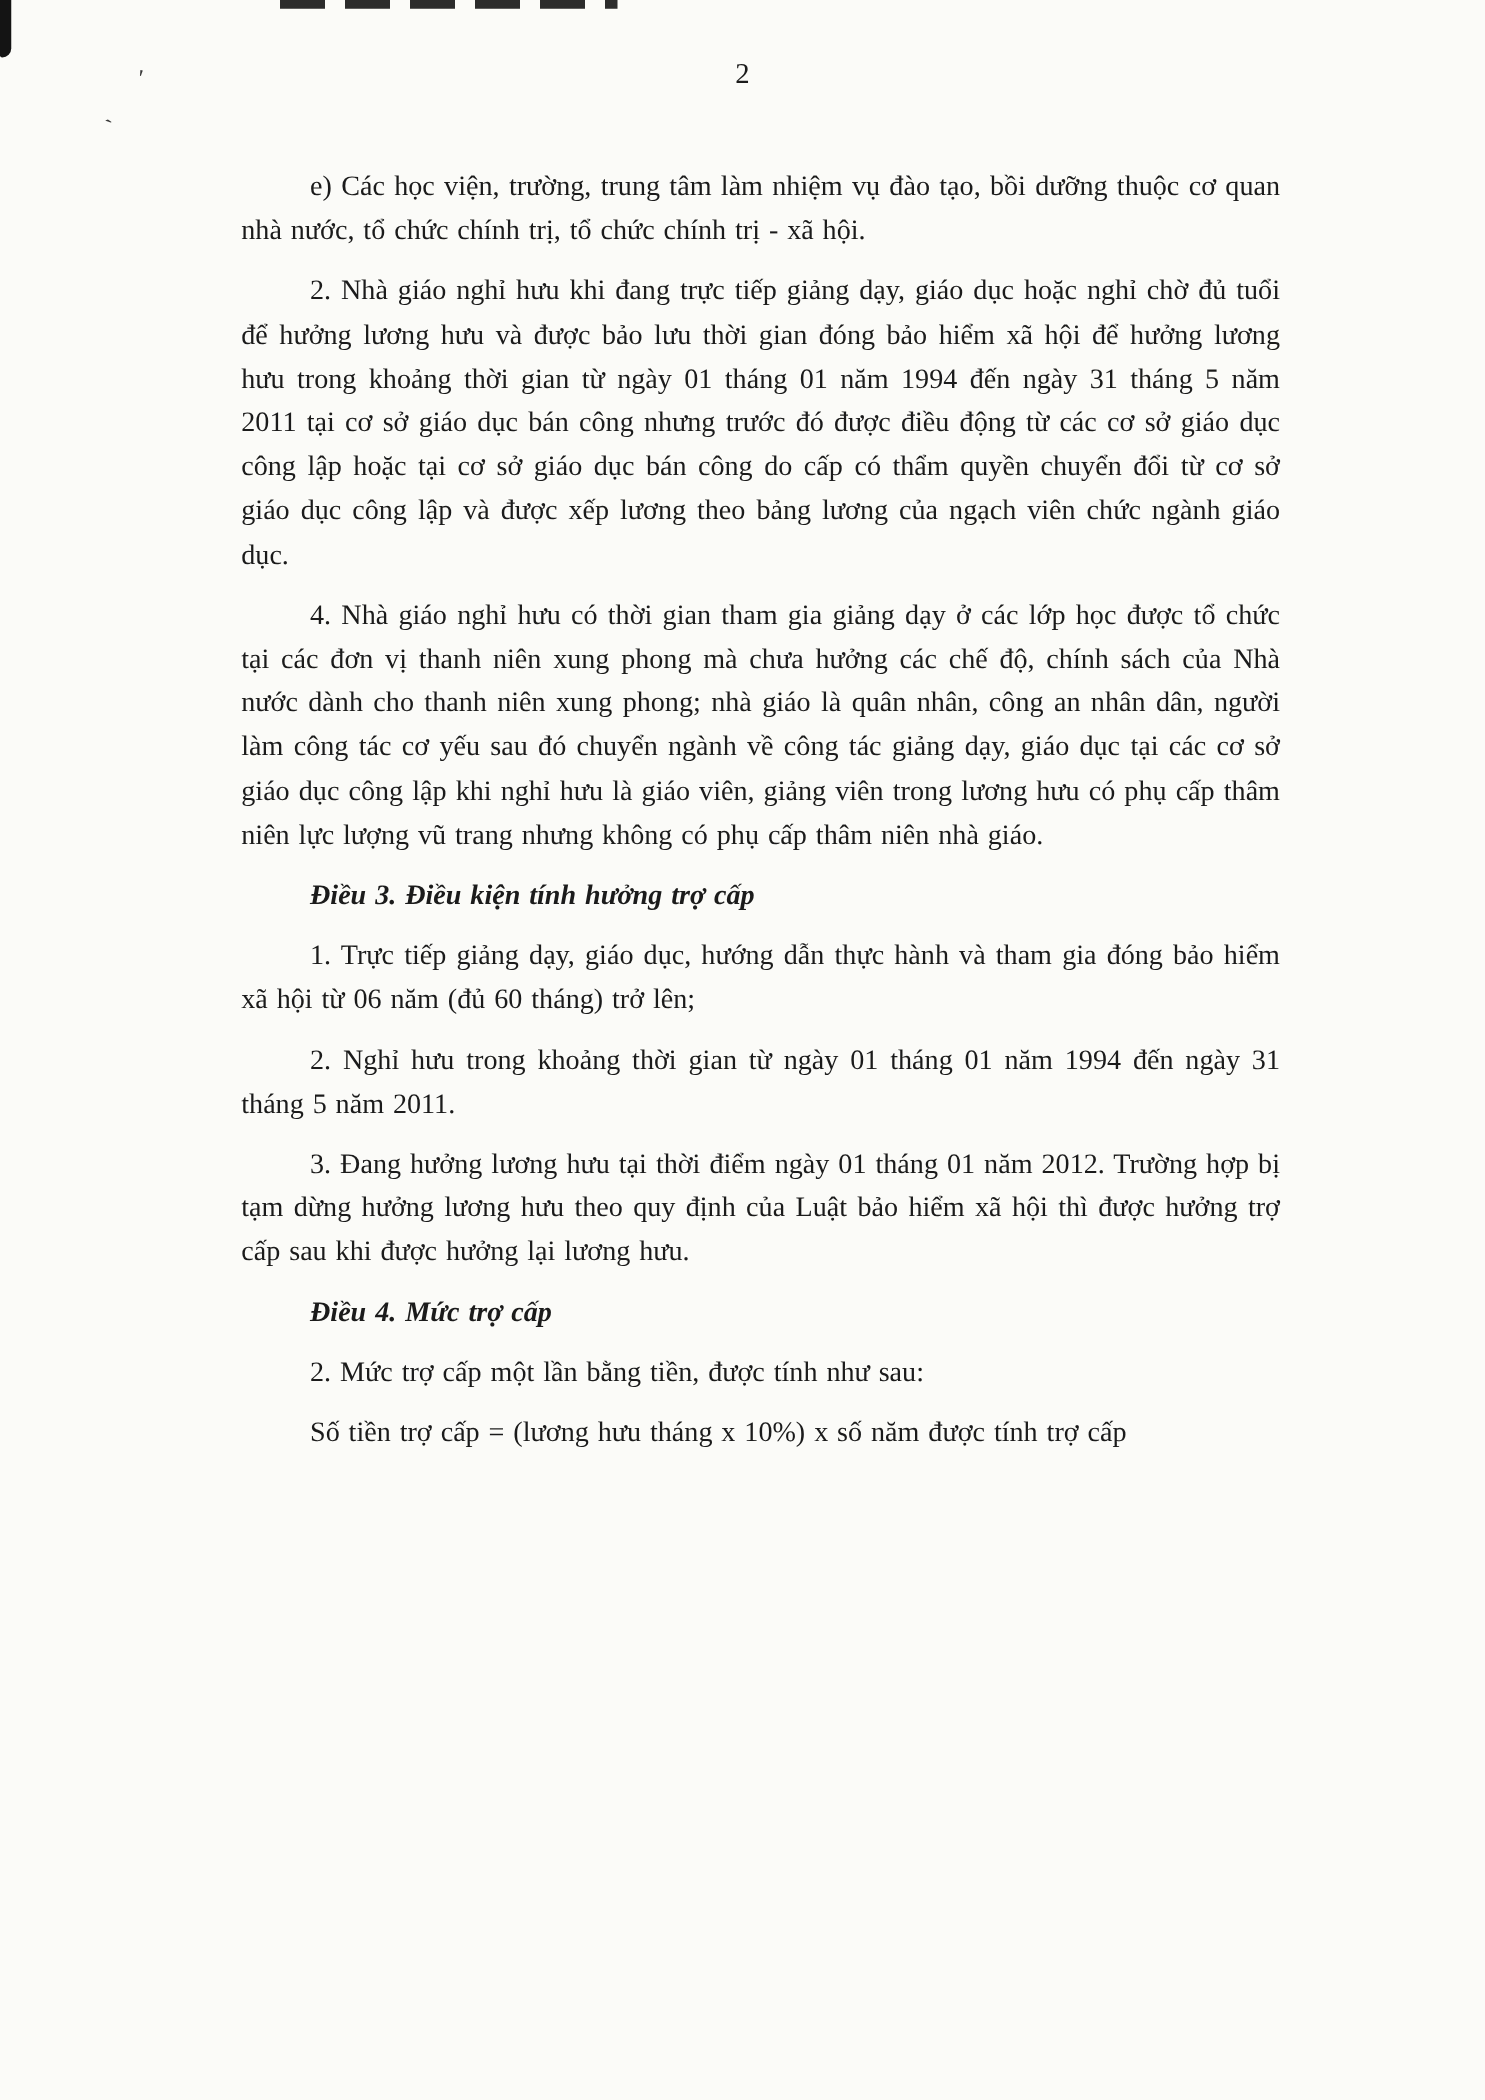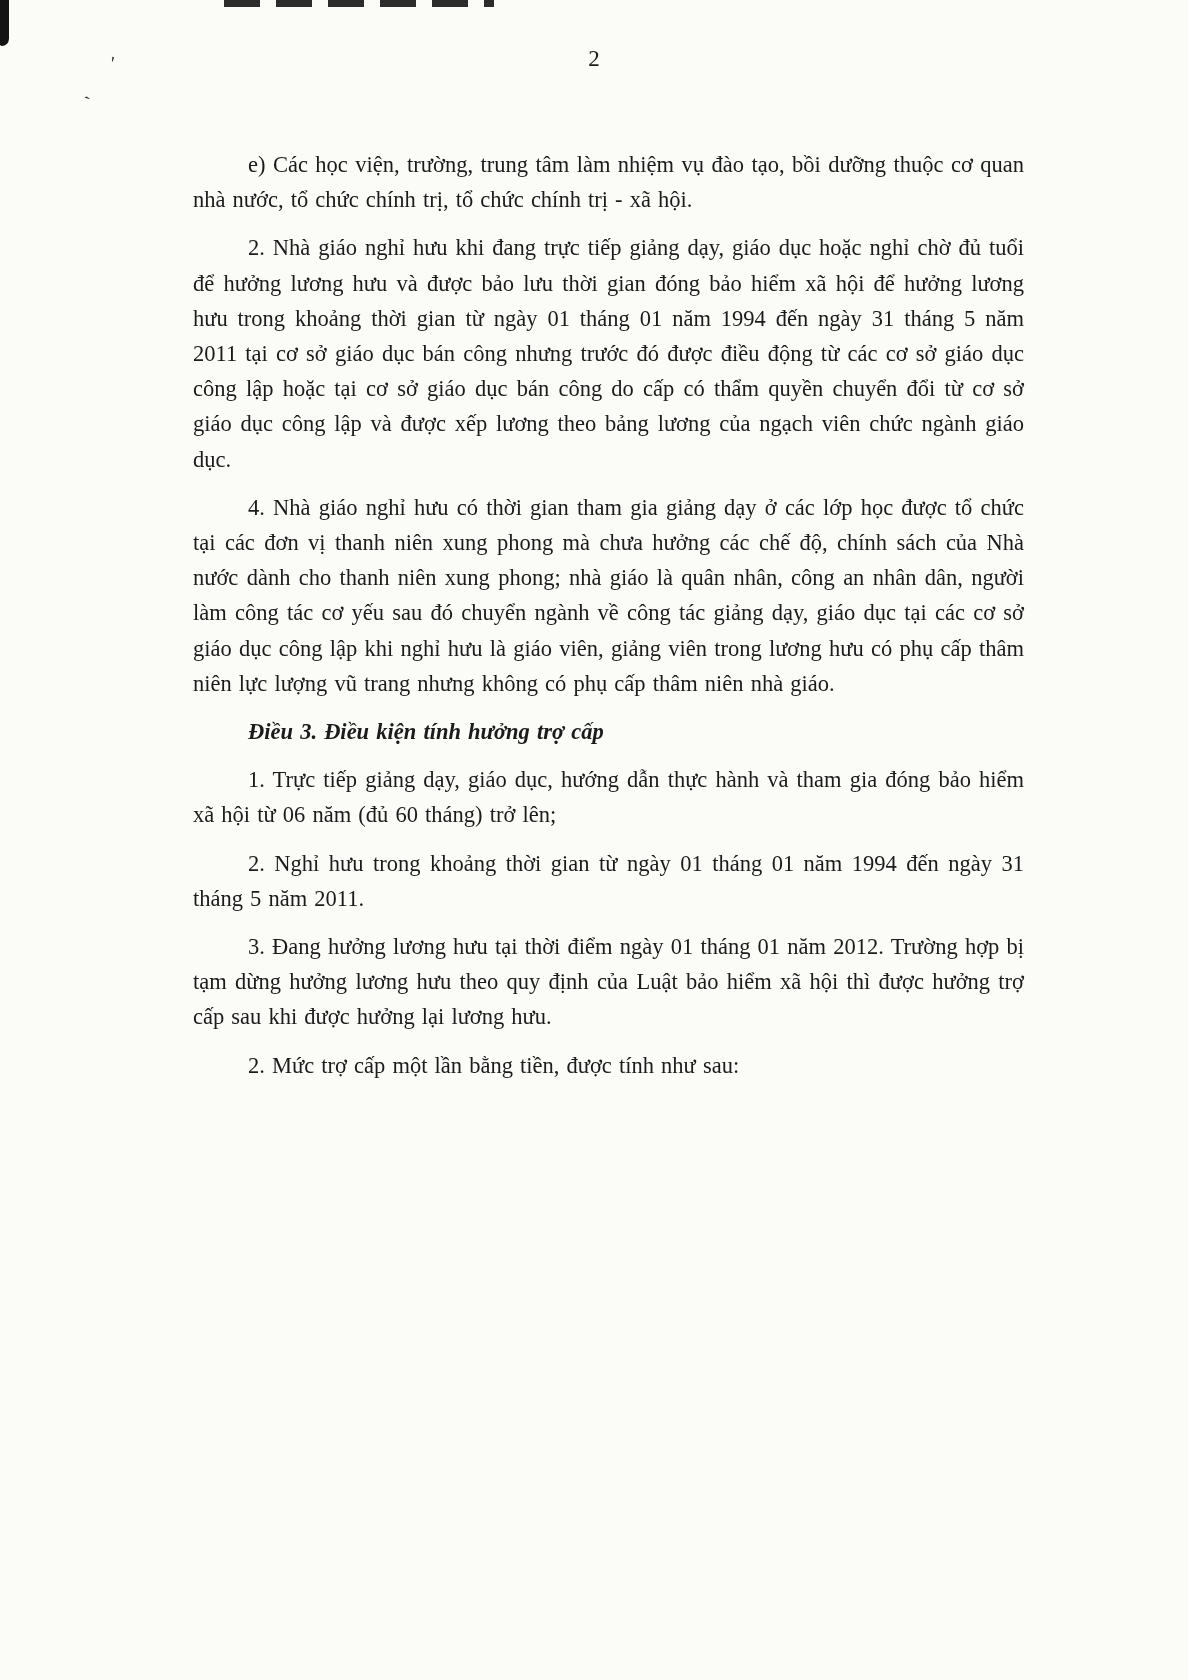--- a/index.html
+++ b/index.html
@@ -34,21 +34,21 @@
   .stray-1 { left: 110px; top: 52px; transform: rotate(12deg); }
   .stray-2 { left: 86px; top: 92px; transform: rotate(-20deg); }
 
   .page-number {
     position: absolute; top: 46px; left: 0; width: 100%;
     text-align: center;
     font-size: 23px;
   }
   .body-text {
     position: absolute;
-    top: 147px; left: 193px; width: 831px;
+    top: 131px; left: 193px; width: 831px;
     font-size: 22.5px;
     line-height: 35.2px;
     text-align: justify;
     word-spacing: 1.5px;
   }
   p { margin: 0 0 13px 0; }
   .para { text-indent: 55px; }
   .chapter-label {
     text-align: center; font-weight: bold; text-indent: 0;
     margin: 17px 0 9px 0;
@@ -82,16 +82,18 @@
     <p class="para">e) Các học viện, trường, trung tâm làm nhiệm vụ đào tạo, bồi dưỡng thuộc cơ quan nhà nước, tổ chức chính trị, tổ chức chính trị - xã hội.</p>
     <p class="para">2. Nhà giáo nghỉ hưu khi đang trực tiếp giảng dạy, giáo dục hoặc nghỉ chờ đủ tuổi để hưởng lương hưu và được bảo lưu thời gian đóng bảo hiểm xã hội để hưởng lương hưu trong khoảng thời gian từ ngày 01 tháng 01 năm 1994 đến ngày 31 tháng 5 năm 2011 tại cơ sở giáo dục bán công nhưng trước đó được điều động từ các cơ sở giáo dục công lập hoặc tại cơ sở giáo dục bán công do cấp có thẩm quyền chuyển đổi từ cơ sở giáo dục công lập và được xếp lương theo bảng lương của ngạch viên chức ngành giáo dục.</p>
     <p class="para">4. Nhà giáo nghỉ hưu có thời gian tham gia giảng dạy ở các lớp học được tổ chức tại các đơn vị thanh niên xung phong mà chưa hưởng các chế độ, chính sách của Nhà nước dành cho thanh niên xung phong; nhà giáo là quân nhân, công an nhân dân, người làm công tác cơ yếu sau đó chuyển ngành về công tác giảng dạy, giáo dục tại các cơ sở giáo dục công lập khi nghỉ hưu là giáo viên, giảng viên trong lương hưu có phụ cấp thâm niên lực lượng vũ trang nhưng không có phụ cấp thâm niên nhà giáo.</p>
 
 
     <p class="article-heading">Điều 3. Điều kiện tính hưởng trợ cấp</p>
     <p class="para">1. Trực tiếp giảng dạy, giáo dục, hướng dẫn thực hành và tham gia đóng bảo hiểm xã hội từ 06 năm (đủ 60 tháng) trở lên;</p>
     <p class="para">2. Nghỉ hưu trong khoảng thời gian từ ngày 01 tháng 01 năm 1994 đến ngày 31 tháng 5 năm 2011.</p>
     <p class="para">3. Đang hưởng lương hưu tại thời điểm ngày 01 tháng 01 năm 2012. Trường hợp bị tạm dừng hưởng lương hưu theo quy định của Luật bảo hiểm xã hội thì được hưởng trợ cấp sau khi được hưởng lại lương hưu.</p>
 
+    <p class="article-heading">Điều 4. Mức trợ cấp</p>
     <p class="para">2. Mức trợ cấp một lần bằng tiền, được tính như sau:</p>
+    <p class="formula">Số tiền trợ cấp = (lương hưu tháng x 10%) x số năm được tính trợ cấp</p>
   </div>
 
 </div>
 
 </body></html>

